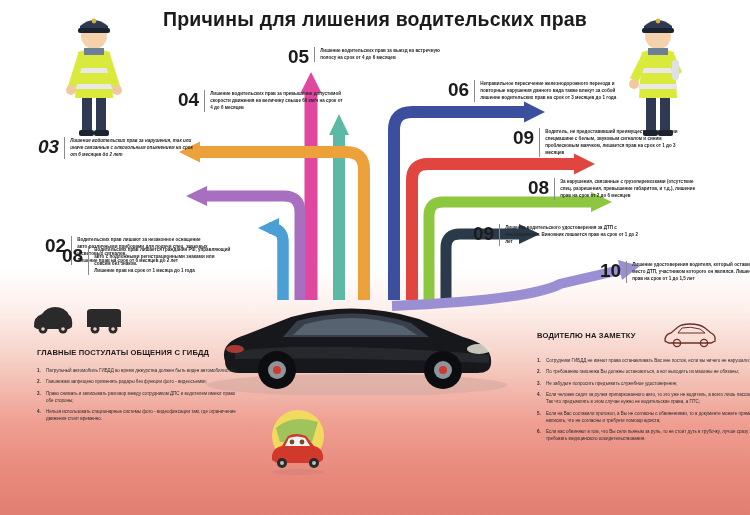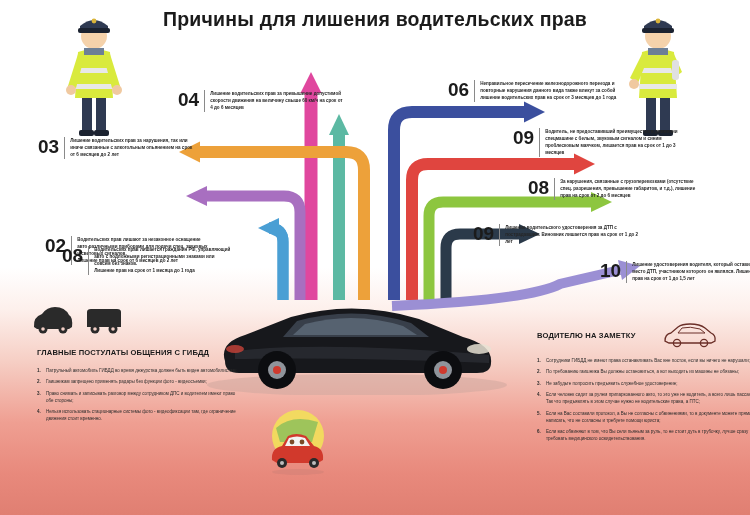--- a/index.html
+++ b/index.html
@@ -178,36 +178,42 @@
     <circle cx="72" cy="85" r="19" fill="#0c0d10"></circle>
     <circle cx="72" cy="85" r="9" fill="#8f949b"></circle>
     <circle cx="72" cy="85" r="4" fill="#cf3a2e"></circle>
     <circle cx="238" cy="85" r="19" fill="#0c0d10"></circle>
     <circle cx="238" cy="85" r="9" fill="#8f949b"></circle>
     <circle cx="238" cy="85" r="4" fill="#cf3a2e"></circle>
     <ellipse cx="274" cy="64" rx="12" ry="5" fill="#e8e2d4" opacity=".85"></ellipse>
     <ellipse cx="30" cy="64" rx="9" ry="4" fill="#c9433a" opacity=".8"></ellipse>
   </svg>
 
+  <div class="item" style="left:288px;top:47px;width:160px;">
+    <div class="num">05</div>
+    <div class="body">
+        <div class="txt" style="white-space:pre-line">Лишение водительских прав за выезд на встречную полосу на срок от 4 до 6 месяцев</div>
+      </div>
+  </div>
 
   <div class="item" style="left:178px;top:90px;width:166px;">
     <div class="num">04</div>
     <div class="body">
         <div class="txt" style="white-space:pre-line">Лишение водительских прав за превышение допустимой скорости движения на величину свыше 60 км/ч на срок от 4 до 6 месяцев</div>
       </div>
   </div>
 
   <div class="item" style="left:448px;top:80px;width:170px;">
     <div class="num">06</div>
     <div class="body">
         <div class="txt" style="white-space:pre-line">Неправильное пересечение железнодорожного переезда и повторные нарушения данного вида также влекут за собой лишение водительских прав на срок от 3 месяцев до 1 года</div>
       </div>
   </div>
 
-  <div class="item" style="left:38px;top:137px;width:160px;">
+  <div class="item" style="left:38px;top:137px;width:160px;font-style:italic;">
     <div class="num">03</div>
     <div class="body">
         <div class="txt" style="white-space:pre-line">Лишение водительских прав за нарушения, так или иначе связанные с алкогольным опьянением на срок от 6 месяцев до 2 лет</div>
       </div>
   </div>
 
   <div class="item" style="left:513px;top:128px;width:175px;">
     <div class="num">09</div>
     <div class="body">
         <div class="txt" style="white-space:pre-line">Водитель, не предоставивший преимущества в движении спецмашине с белым, звуковым сигналом и синим проблесковым маячком, лишается прав на срок от 1 до 3 месяцев</div>

